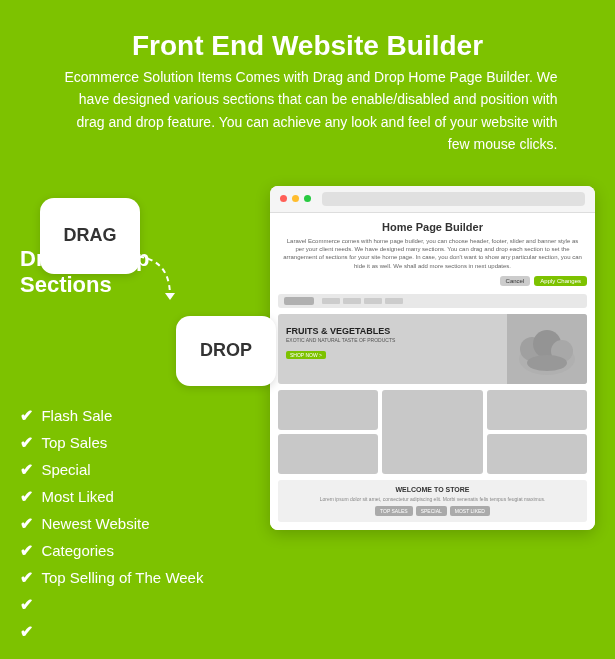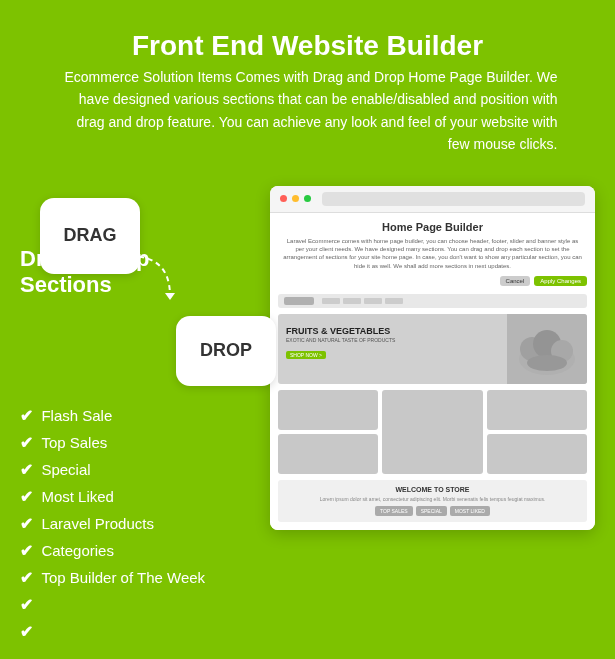--- a/index.html
+++ b/index.html
@@ -400,29 +400,29 @@
         <li>
           <span class="check-icon">✔</span>
           <span>Special</span>
         </li>
         <li>
           <span class="check-icon">✔</span>
           <span>Most Liked</span>
         </li>
         <li>
           <span class="check-icon">✔</span>
-          <span>Laravel Products</span>
+          <span>Newest Website</span>
         </li>
         <li>
           <span class="check-icon">✔</span>
           <span>Categories</span>
         </li>
         <li>
           <span class="check-icon">✔</span>
-          <span>Top Builder of The Week</span>
+          <span>Top Selling of The Week</span>
         </li>
         <li>
           <span class="check-icon">✔</span>
         </li>
         <li>
           <span class="check-icon">✔</span>
         </li>
       </ul>
 
     </div>

